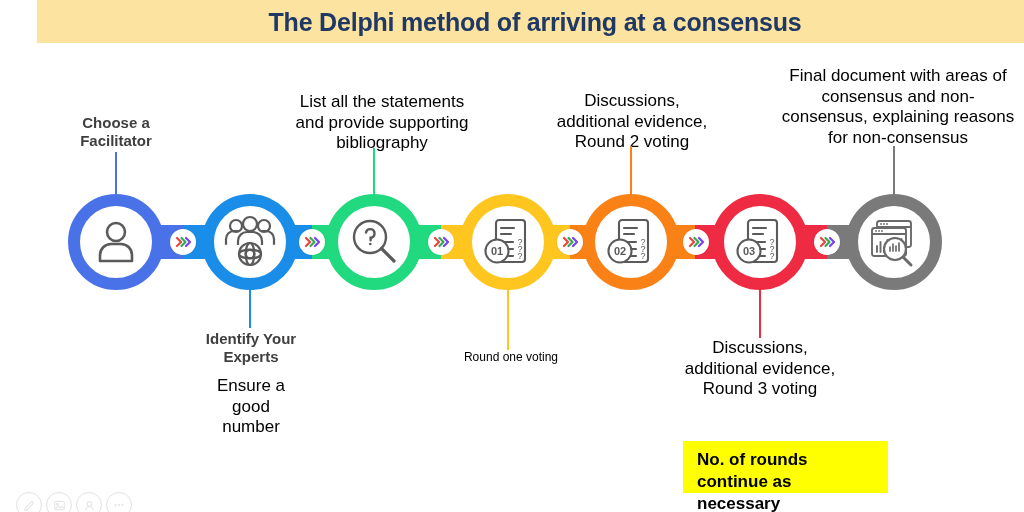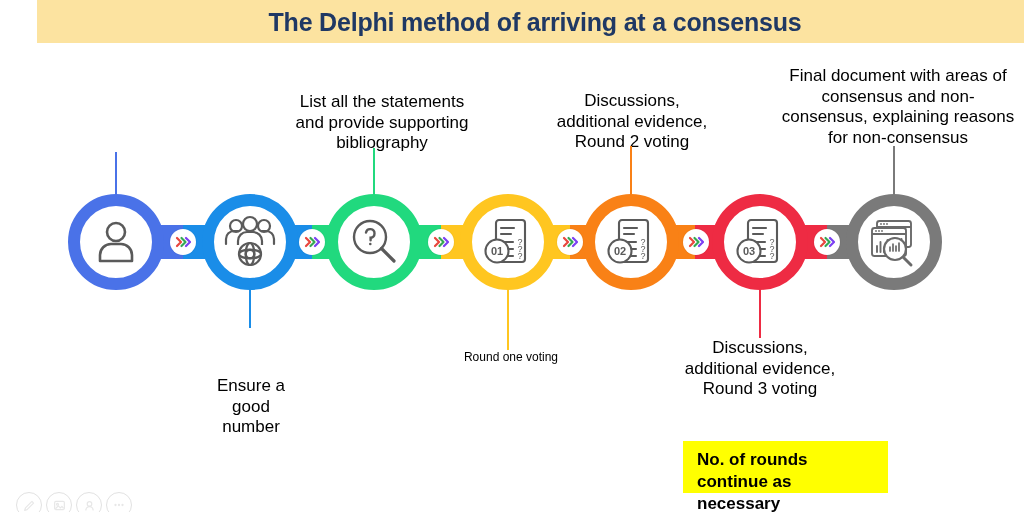--- a/index.html
+++ b/index.html
@@ -254,21 +254,23 @@
       </div>
       <div class="chev" style="left: 798px; top: 229px;">
         <svg width="16" height="14" viewBox="0 0 16 14" fill="none" stroke-width="2.2" stroke-linecap="round" stroke-linejoin="round">
           <path d="M2 3 L6 7 L2 11" stroke="#e8453c"></path>
           <path d="M6.5 3 L10.5 7 L6.5 11" stroke="#34a853"></path>
           <path d="M11 3 L15 7 L11 11" stroke="#7b3ff2"></path>
         </svg>
       </div>
     </div>
 
-
+  <div class="label gray" id="lbl-1" style="left:28px;top:114px;width:144px;font-size:15px;">Choose a<br>Facilitator</div>
+
+  <div class="label gray" id="lbl-2" style="left:160px;top:330px;width:150px;font-size:15px;">Identify Your<br>Experts</div>
   <div class="label" id="lbl-2b" style="left:165px;top:376px;width:140px;font-size:17px;">Ensure a<br>good<br>number</div>
 
   <div class="label" id="lbl-3" style="left:254px;top:92px;width:224px;font-size:17px;">List all the statements<br>and provide supporting<br>bibliography</div>
 
   <div class="label" id="lbl-4" style="left:404px;top:350px;width:182px;font-size:12px;">Round one voting</div>
 
   <div class="label" id="lbl-5" style="left:524px;top:91px;width:184px;font-size:17px;">Discussions,<br>additional evidence,<br>Round 2 voting</div>
 
   <div class="label" id="lbl-6" style="left:653px;top:338px;width:182px;font-size:17px;">Discussions,<br>additional evidence,<br>Round 3 voting</div>
 

